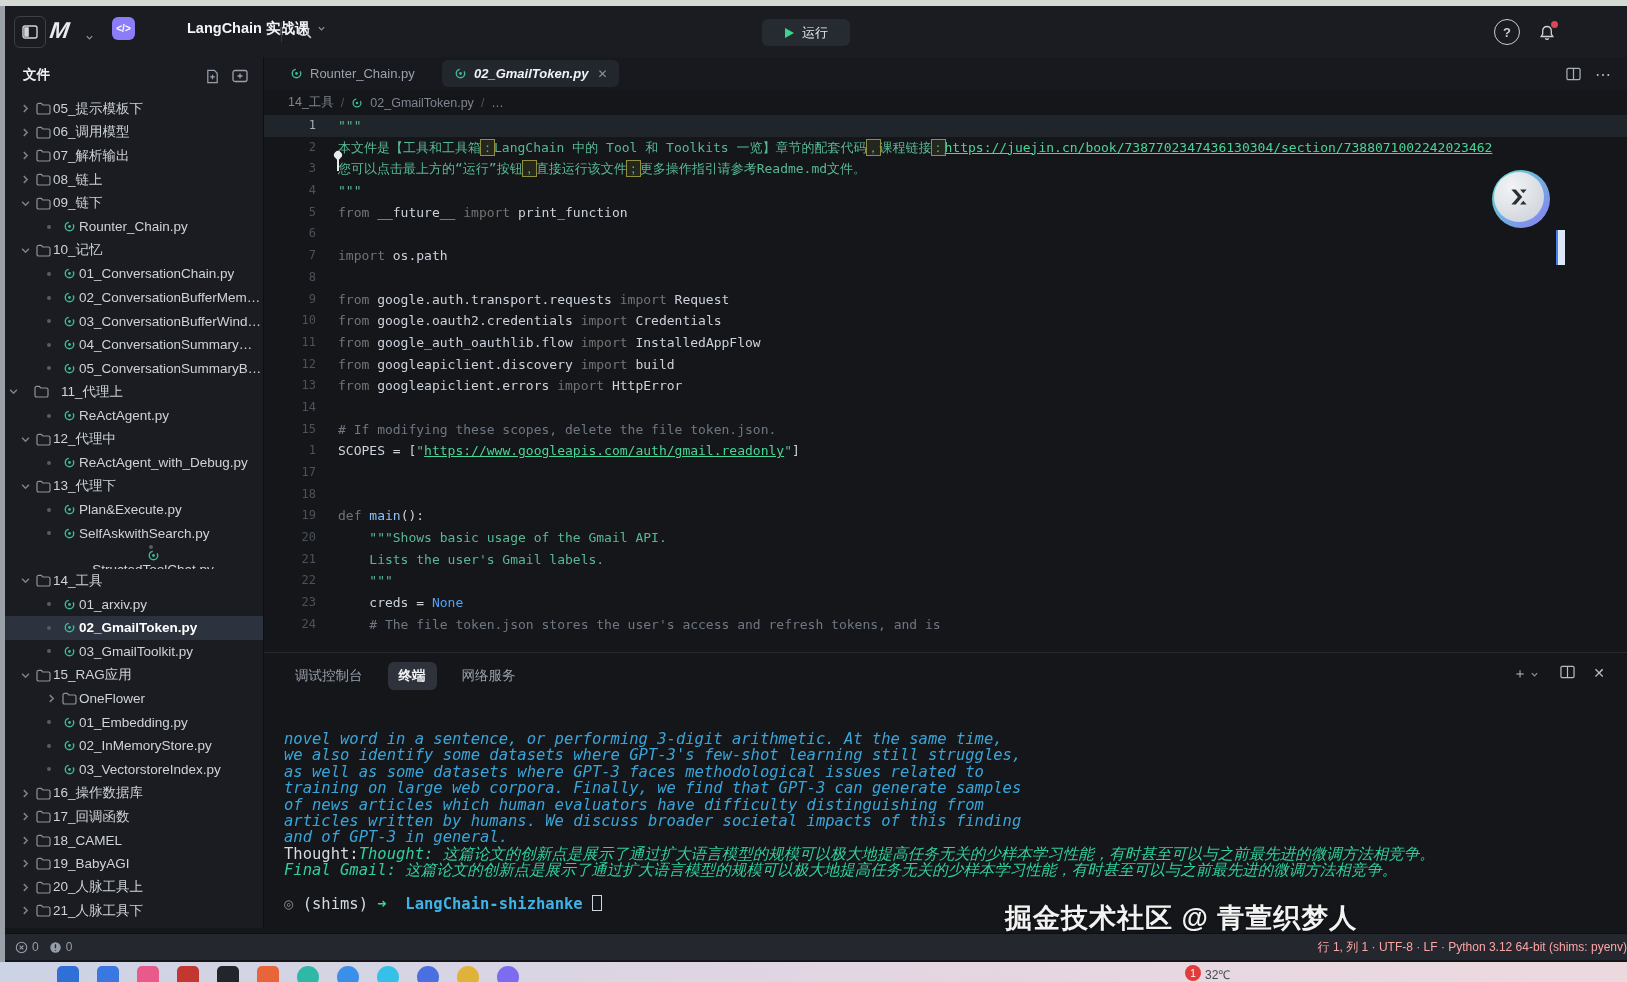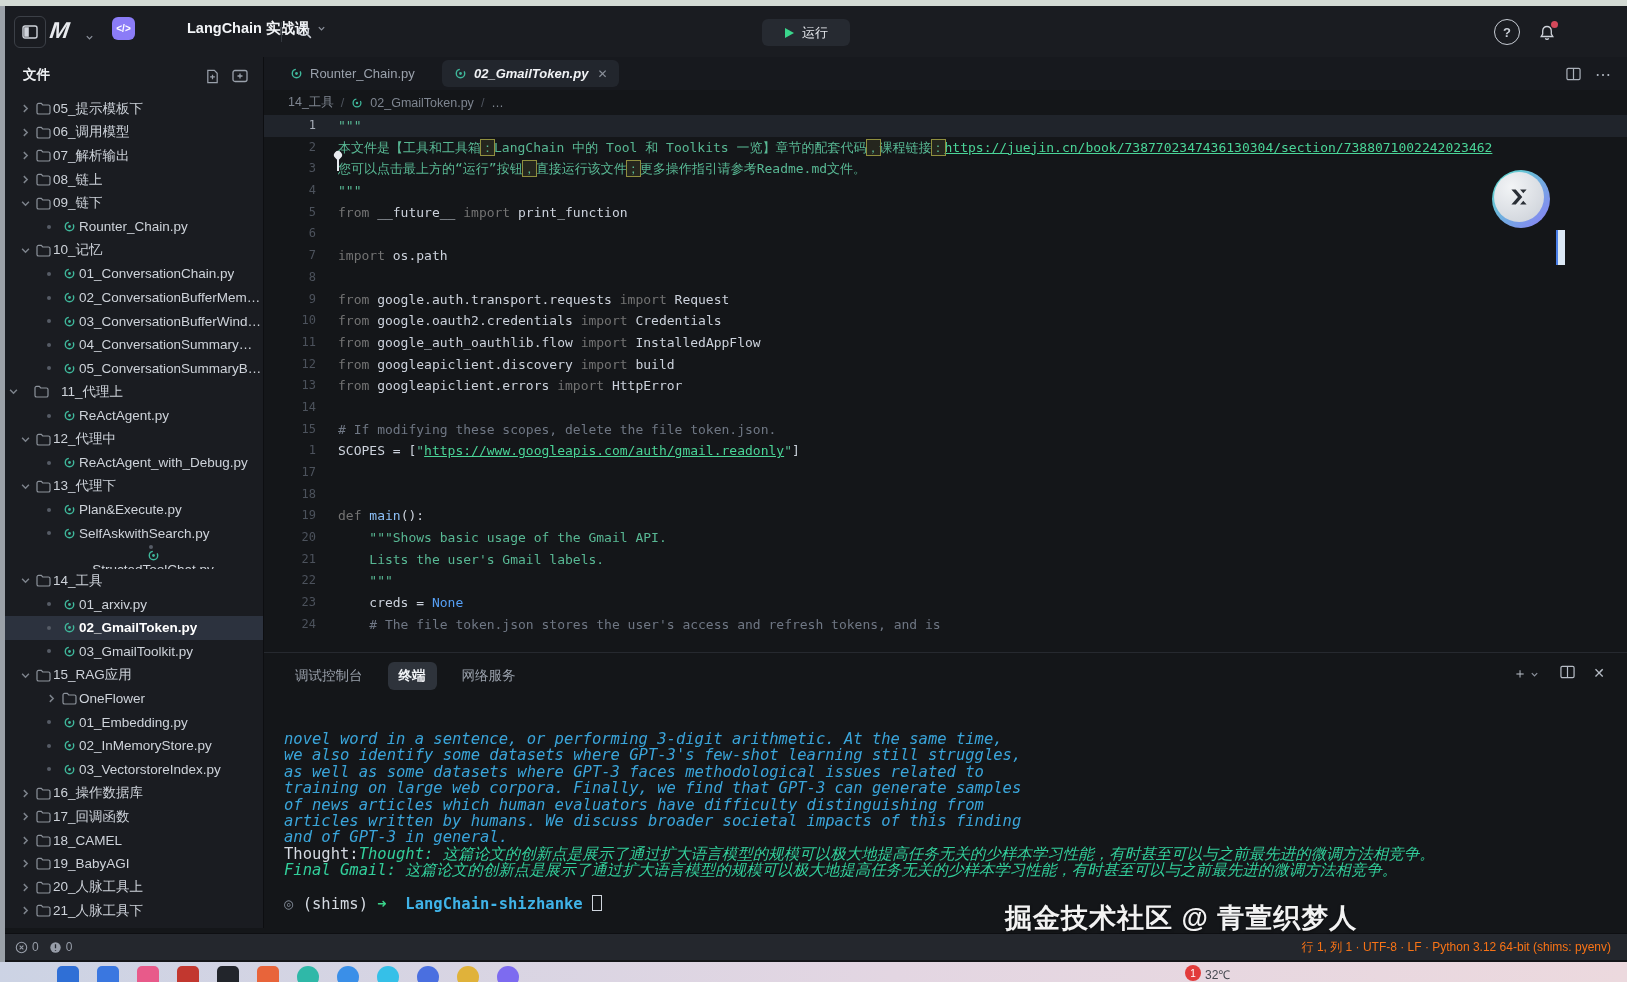--- a/index.html
+++ b/index.html
@@ -90,21 +90,21 @@
   .t-cyan{color:#3aa5da;font-style:italic;}
   .t-green{color:#32cf9b;font-style:italic;}
   .t-white{color:#d5dae2;}
   .t-dim{color:#7a828e;}
   .t-arrow{color:#3ad68c;font-weight:bold;}
   .t-cyanb{color:#3fb3e8;font-weight:bold;}
   .t-cursor{display:inline-block;width:8px;height:14px;border:1px solid #cfd5dd;vertical-align:-2px;}
 
   
   .st-group{display:flex;align-items:center;gap:4px;margin-left:10px;color:#979da8;font-size:12px;cursor:pointer;}
-  #st-right{position:absolute;right:16px;top:5px;color:#f97316;font-size:12px;white-space:nowrap;}
+  #st-right{position:absolute;right:0;top:5px;color:#fca5a5;font-size:12px;white-space:nowrap;}
 
   
   #watermark{position:absolute;left:1005px;top:900px;color:rgba(255,255,255,.95);font-size:27px;font-weight:bold;text-shadow:0 1px 3px rgba(0,0,0,.5);letter-spacing:1px;pointer-events:none;z-index:60;}
 
   
   .tk-ico{position:absolute;top:4px;width:22px;height:22px;border-radius:5px;cursor:pointer;}
   #tk-badge{position:absolute;left:1190px;top:3px;width:16px;height:16px;border-radius:50%;background:#e23b3b;color:#fff;font-size:10px;display:flex;align-items:center;justify-content:center;cursor:pointer;}
   #tk-temp{position:absolute;left:1210px;top:4px;color:#44484f;font-size:12px;}
   #desktop-top{position:absolute;left:0;top:0;right:0;height:6px;background:#d3dad4;}
   #desktop-left{position:absolute;left:0;top:6px;width:5px;height:956px;background:#9ba1a8;}

